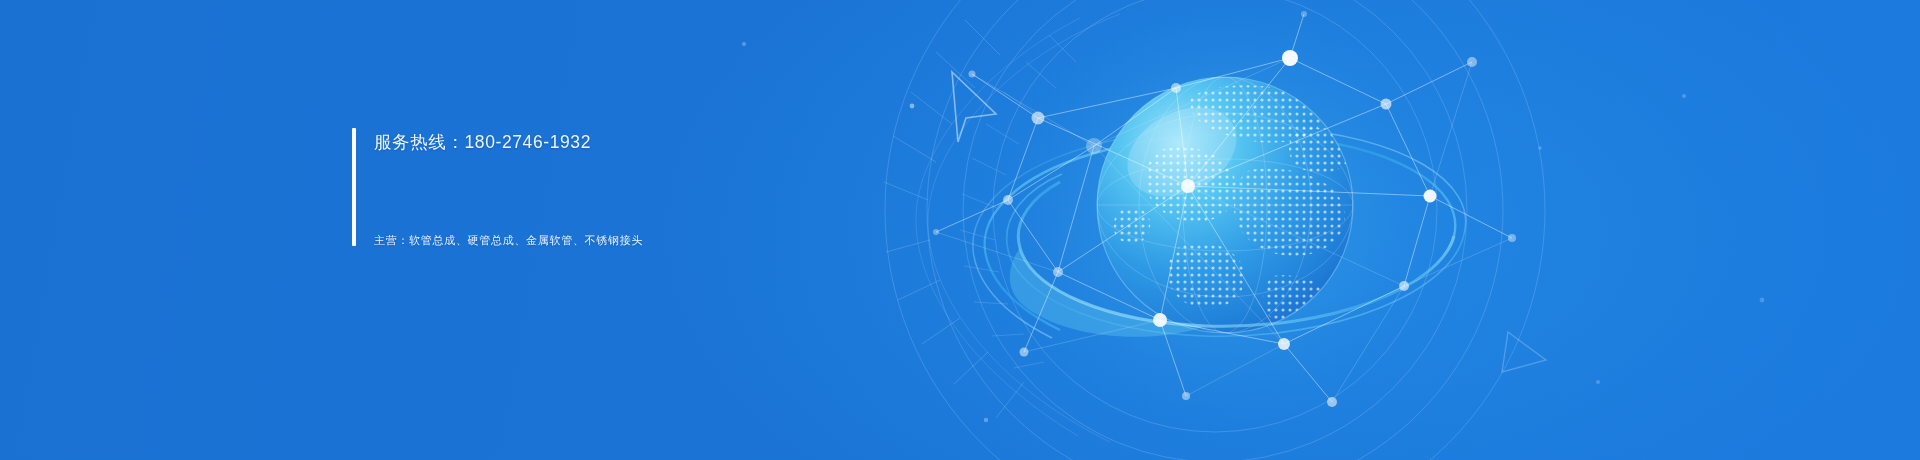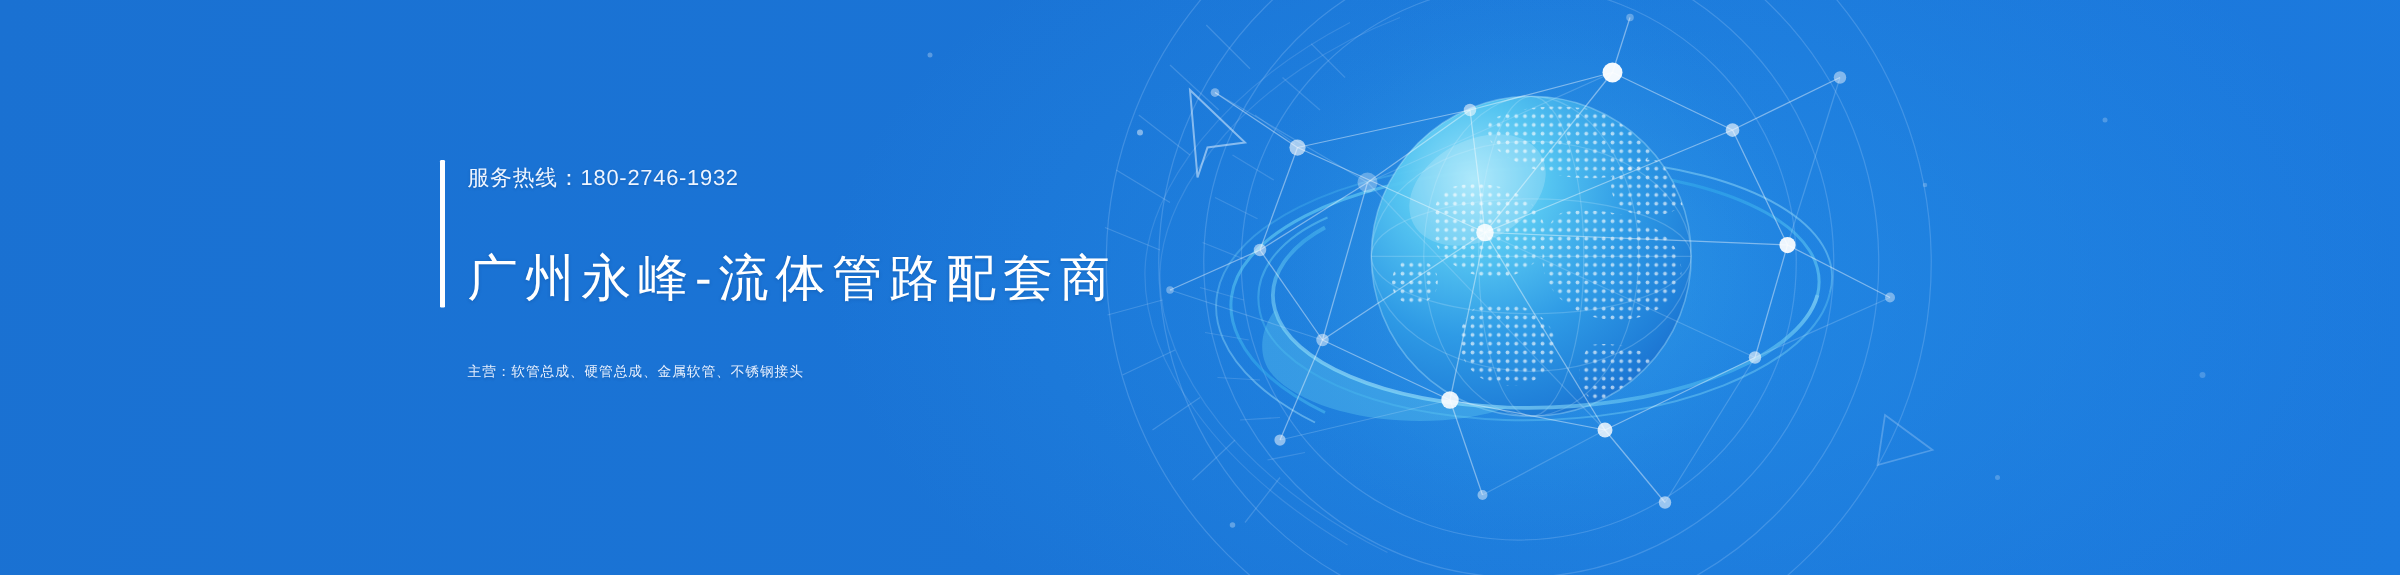--- a/index.html
+++ b/index.html
@@ -259,17 +259,16 @@
       <g fill="none" stroke="#cfe6ff" stroke-opacity="0.28" stroke-width="1.4">
         <path d="M1508 332 L 1546 360 L 1502 372 Z"></path>
       </g>
 
     </g>
   </svg>
 
   <div id="text-block">
     <div id="accent-bar"></div>
     <div id="hotline">服务热线：180-2746-1932</div>
-    <div id="main-title">广州永峰-流体管路配套商</div>
     <div id="sub-title">主营：软管总成、硬管总成、金属软管、不锈钢接头</div>
   </div>
 
 </div>
 
 </body></html>

